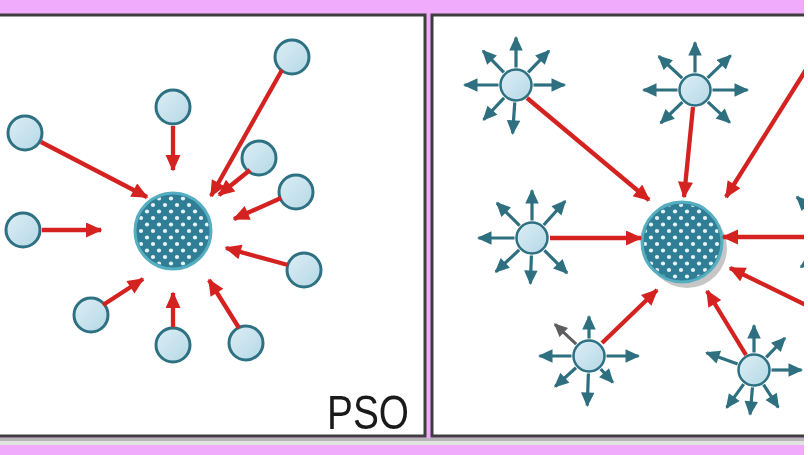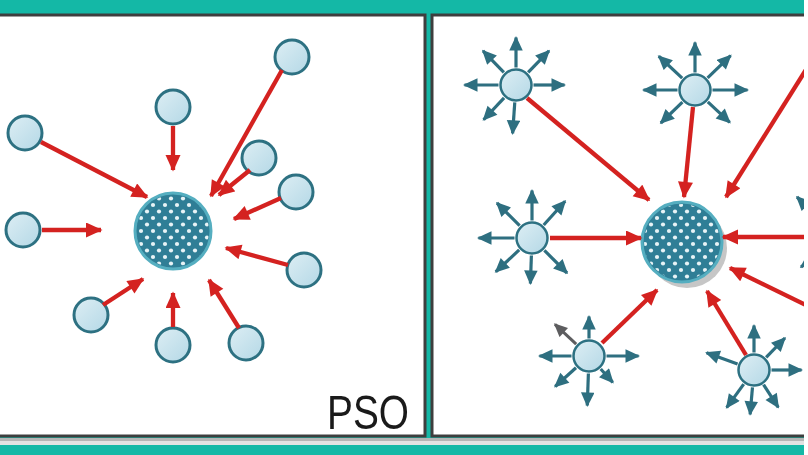--- a/index.html
+++ b/index.html
@@ -1,17 +1,17 @@
 <!DOCTYPE html>
 <html><head>
 <meta charset="utf-8">
 <style>
   html,body{margin:0;padding:0;background:#ffffff;}
   body{font-family:"Liberation Sans", sans-serif;}
-  .stage{position:relative;width:804px;height:455px;overflow:hidden;background:#14b8a6;}
+  .stage{position:relative;width:804px;height:455px;overflow:hidden;background:#f0abfc;}
   svg{display:block;}
   text{user-select:none;}
 </style>
 </head>
 <body>
 
 <div class="stage">
   <svg width="808" height="455" viewBox="0 0 808 455">
     <defs>
       <linearGradient id="nodeGrad" x1="0" y1="0" x2="1" y2="1">

